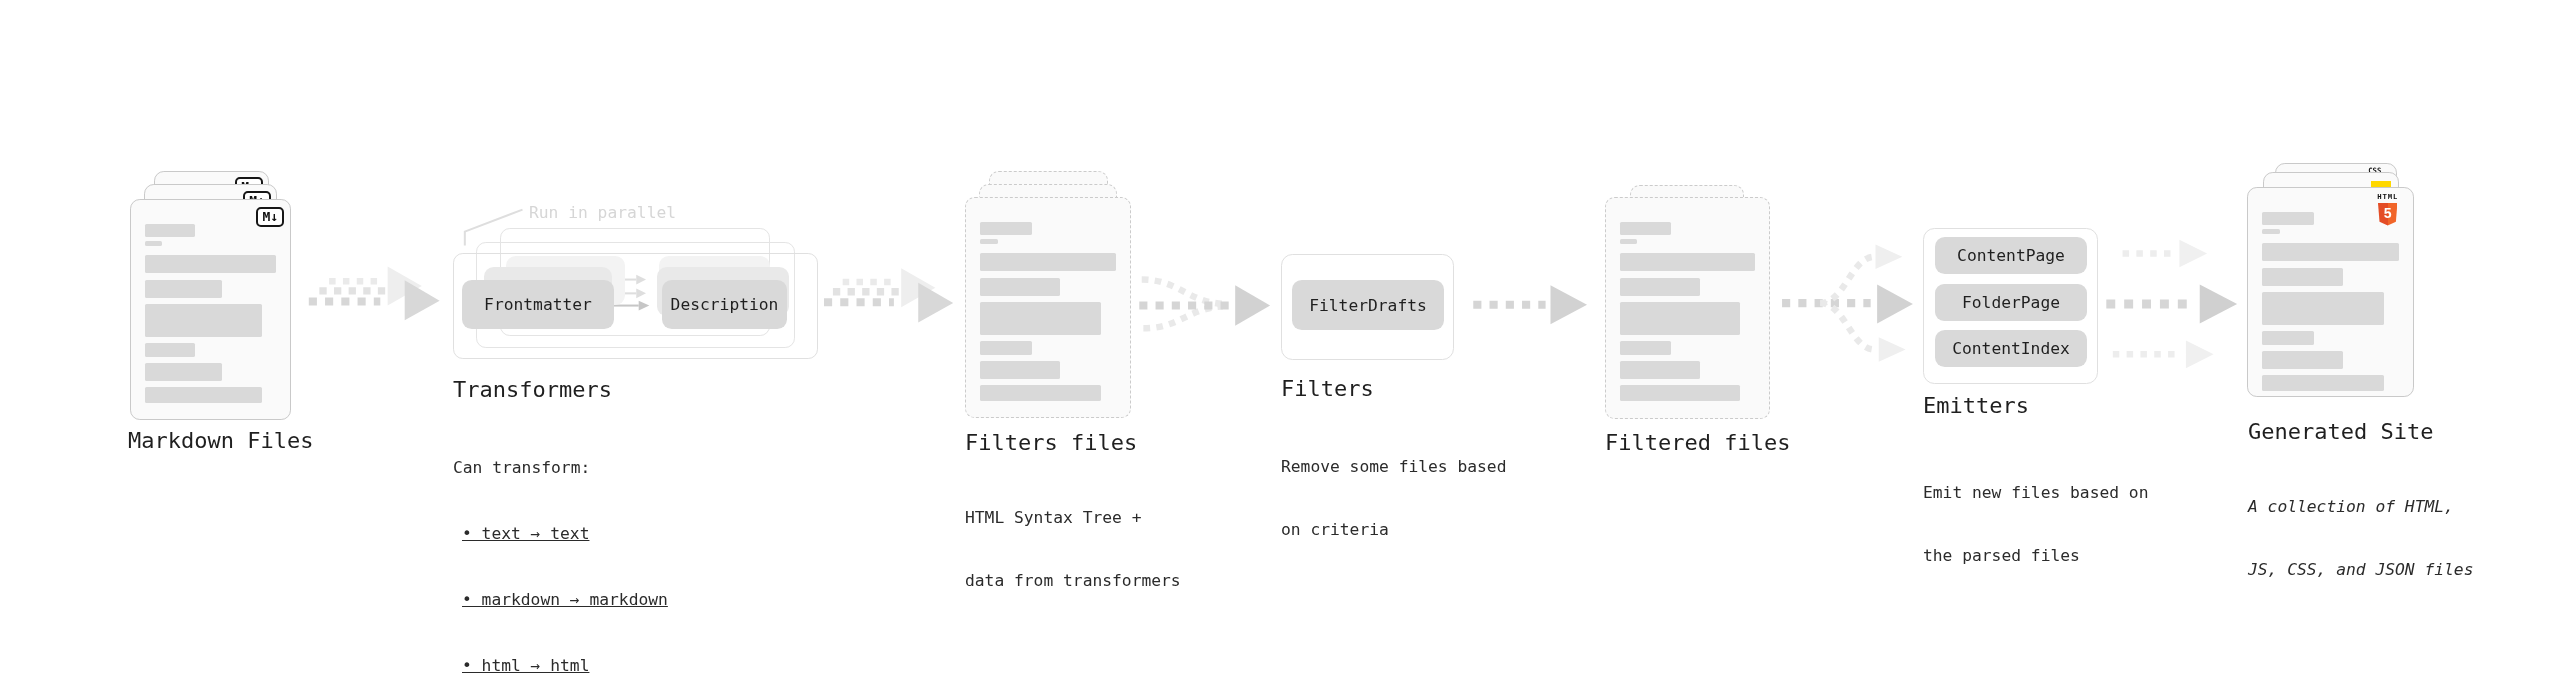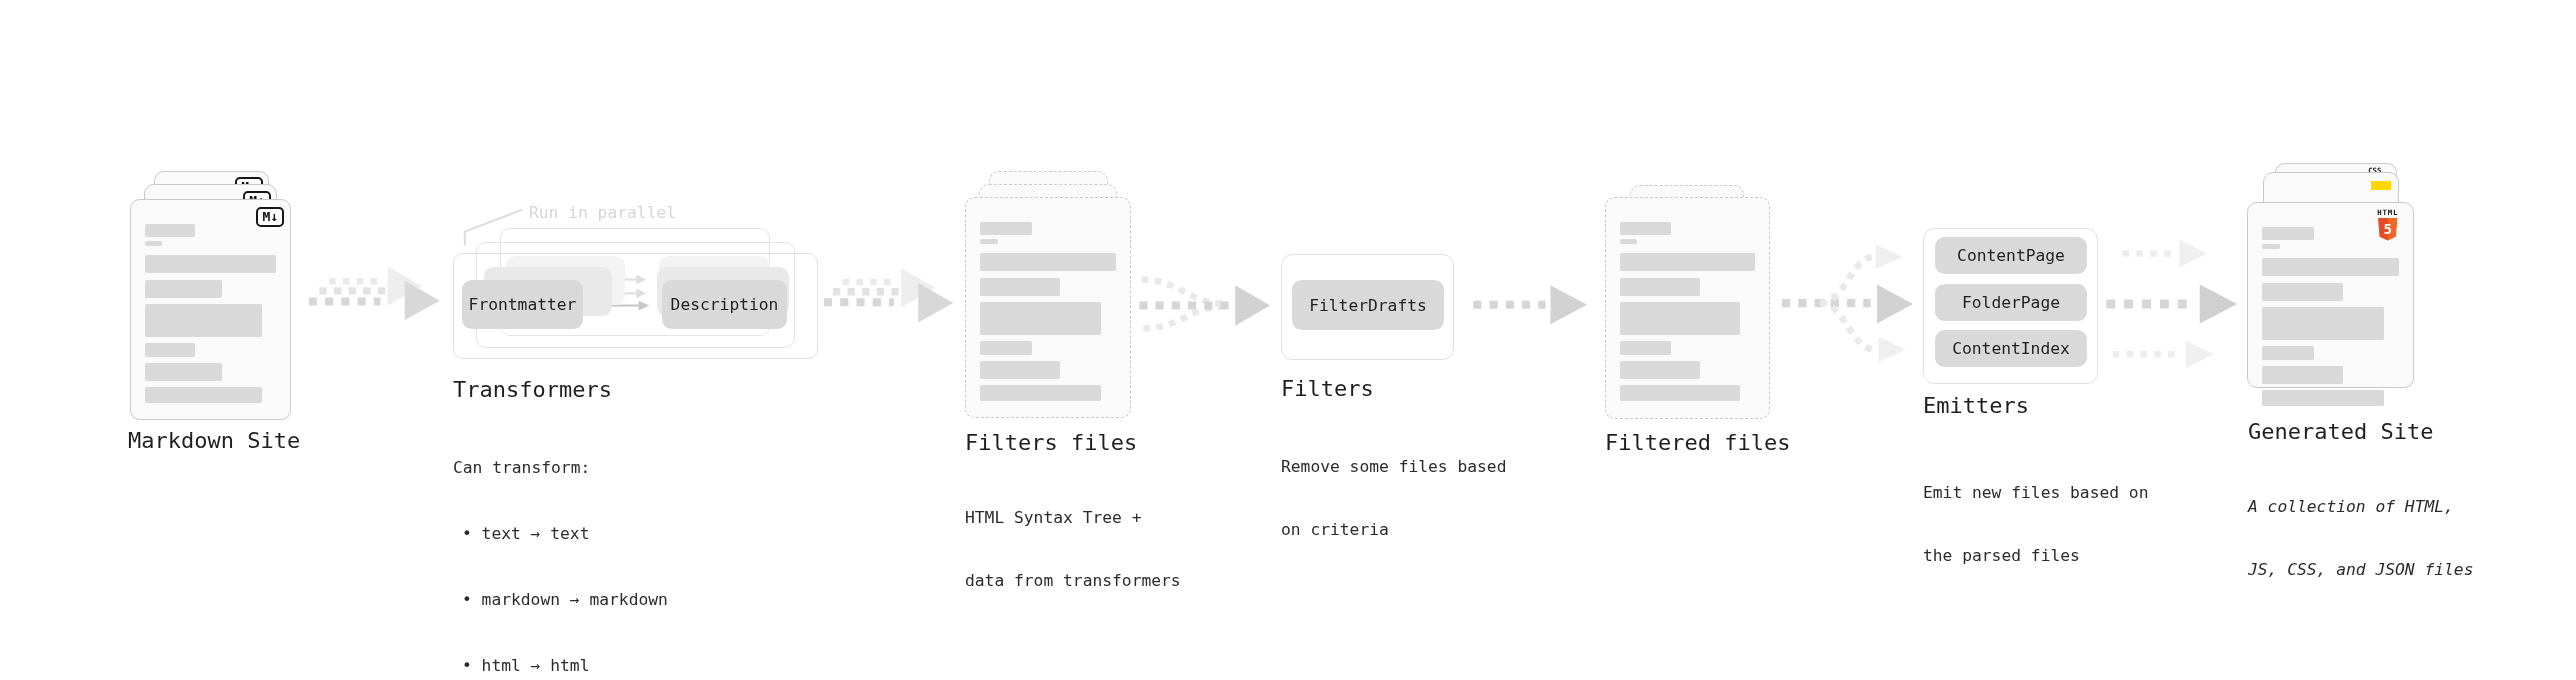--- a/index.html
+++ b/index.html
@@ -5,21 +5,21 @@
   html,body{margin:0;padding:0;background:#ffffff;}
   .canvas{position:relative;width:2576px;height:681px;background:#ffffff;overflow:hidden;
           font-family:"DejaVu Sans Mono","Liberation Mono",monospace;color:#1f1f1f;}
   .arrows{position:absolute;left:0;top:0;}
   .card{position:absolute;background:#fafafa;border:1.6px solid #c9c9c9;border-radius:9.8px;box-sizing:border-box;}
   .card.dashed{border:1.6px dashed #cbcbcb;}
   .bars{position:absolute;left:8.5%;top:24.4px;width:83%;}
   .bar{background:#d9d9d9;border-radius:1.6px;}
   .stage-title{position:absolute;font-size:22px;font-weight:500;color:#1f1f1f;white-space:pre;line-height:28px;}
   .stage-body{position:absolute;font-size:16.3px;color:#2b2b2b;line-height:21px;white-space:pre;}
-  .stage-body .bullet{padding-left:9px;}
+  .stage-body .bullet{padding-left:9px;text-decoration:underline;}
   .tr-body{line-height:22px;}
   .tbox{position:absolute;border:1.6px solid #e4e4e4;border-radius:9.8px;background:transparent;box-sizing:border-box;}
   .panel{position:absolute;background:#ffffff;border:1.6px solid #e0e0e0;border-radius:11.4px;box-sizing:border-box;}
   .chip{position:absolute;background:#d9d9d9;border-radius:9.8px;display:flex;align-items:center;justify-content:center;
         font-size:16.3px;color:#1f1f1f;box-sizing:border-box;}
   .chip.ghost1{background:#e9e9e9;}
   .chip.ghost2{background:#f3f3f3;}
   .md-badge{position:absolute;top:6.5px;right:5.7px;background:#ffffff;border:2.4px solid #161616;border-radius:4.9px;
             color:#111;font-weight:bold;font-size:13px;line-height:1;padding:1.6px 4.1px;}
   .annotation{position:absolute;font-size:16.3px;color:#d6d6d6;white-space:pre;line-height:21px;}
@@ -113,32 +113,32 @@
           <div class="bar" style="width: 38%; height: 12.2px; margin-top: 0px;"></div>
           <div class="bar" style="width: 13%; height: 5.7px; margin-top: 4.1px;"></div>
           <div class="bar" style="width: 100%; height: 18px; margin-top: 9px;"></div>
           <div class="bar" style="width: 59%; height: 18px; margin-top: 6.5px;"></div>
           <div class="bar" style="width: 89%; height: 32.5px; margin-top: 6.5px;"></div>
           <div class="bar" style="width: 38%; height: 14.6px; margin-top: 5.7px;"></div>
           <div class="bar" style="width: 59%; height: 18px; margin-top: 5.7px;"></div>
           <div class="bar" style="width: 89%; height: 15.4px; margin-top: 6.5px;"></div>
         </div>
     </div>
-    <div class="stage-title" style="left:128px;top:427px;">Markdown Site</div>
+    <div class="stage-title" style="left:128px;top:427px;">Markdown Files</div>
   </div>
 
   <div>
     <div class="annotation" style="left:529px;top:202px;">Run in parallel</div>
     <div class="tbox" style="left:500px;top:228px;width:270px;height:108px;"></div>
     <div class="tbox" style="left:476px;top:242px;width:319px;height:106px;"></div>
     <div class="tbox" style="left:453px;top:253px;width:365px;height:106px;border-color:#e0e0e0;"></div>
 
     <div class="chip ghost2" style="left:506px;top:256px;width:119px;height:49px;"></div>
     <div class="chip ghost1" style="left:484px;top:267px;width:128px;height:49px;"></div>
-    <div class="chip" style="left:462px;top:280px;width:121px;height:49px;">Frontmatter</div>
+    <div class="chip" style="left:462px;top:280px;width:152px;height:49px;">Frontmatter</div>
 
     <div class="chip ghost2" style="left:659px;top:256px;width:111px;height:49px;"></div>
     <div class="chip ghost1" style="left:657px;top:267px;width:132px;height:49px;"></div>
     <div class="chip" style="left:662px;top:280px;width:125px;height:49px;">Description</div>
 
     <div class="stage-title" style="left:453px;top:376px;">Transformers</div>
     <div class="stage-body tr-body" style="left:453px;top:413px;">
       <div>Can transform:</div>
       <div class="bullet">• text → text</div>
       <div class="bullet">• markdown → markdown</div>
@@ -207,21 +207,21 @@
     </div>
   </div>
 
   <div>
     <div class="card" style="left:2275px;top:163px;width:122px;height:65px;">
       <span class="css-badge">CSS</span>
     </div>
     <div class="card" style="left:2263px;top:172px;width:136px;height:65px;">
       <span class="js-badge"></span>
     </div>
-    <div class="card" style="left:2247px;top:202px;width:167px;height:186px;">
+    <div class="card" style="left:2247px;top:187px;width:167px;height:210px;font-family:Liberation Mono, monospace;">
       <div class="html5">
         <div class="h5label">HTML</div>
         <div class="shield">
             <span>5</span>
           </div>
       </div>
       <div class="bars">
           <div class="bar" style="width: 38%; height: 12.2px; margin-top: 0px;"></div>
           <div class="bar" style="width: 13%; height: 5.7px; margin-top: 4.1px;"></div>
           <div class="bar" style="width: 100%; height: 18px; margin-top: 9px;"></div>

